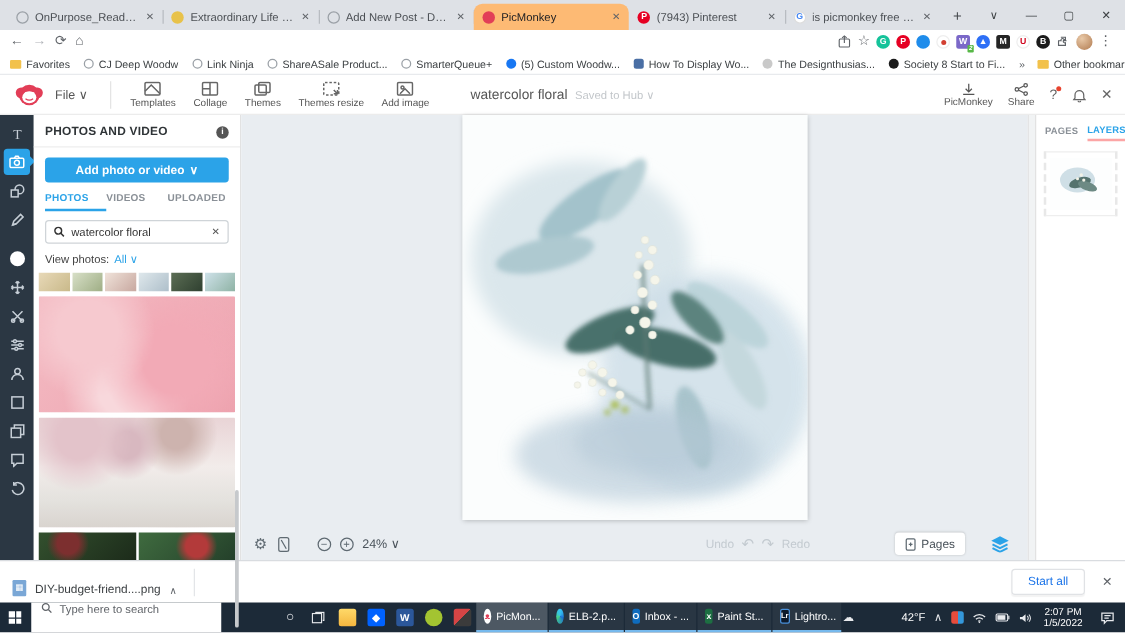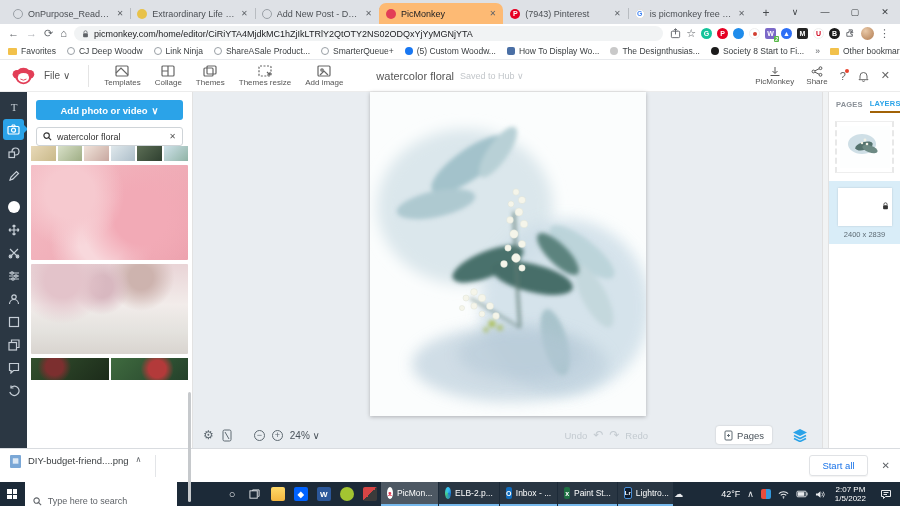--- a/index.html
+++ b/index.html
@@ -110,44 +110,44 @@
   .undo-group .arr { font-size:12px; }
   .pages-btn { background:#fff; border-radius:3px; box-shadow:0 0 2px rgba(0,0,0,.2); height:18px; display:flex; align-items:center;
                gap:4px; padding:0 8px; font-size:9.5px; color:#49525a; }
   .layers-fab { margin-left:12px; margin-right:4px; }
 
   
   .vstrip { width:6px; background:#f1f3f4; border-left:1px solid #e0e0e0; flex-shrink:0; }
   .rpanel { width:72px; background:#fff; border-left:1px solid #e2e2e2; display:flex; flex-direction:column; flex-shrink:0; }
   .rtabs { display:flex; align-items:center; padding:7px 5px 0 7px; gap:7px; }
   .rtab { font-size:7.5px; font-weight:bold; color:#8a9097; padding-bottom:3px; letter-spacing:.2px;}
-  .rtab.active { color:#2ba3e8; border-bottom:2px solid #a16207; }
+  .rtab.active { color:#2ba3e8; border-bottom:2px solid #fca5a5; }
   .layer-thumb { margin:8px 6px 0 6px; height:52px; background:#fff; border:1px solid #eee; display:flex; align-items:center; justify-content:center;
                  border-left:2px dashed #e8e8e8; border-right:2px dashed #e8e8e8;}
   .layer-sel { margin-top:8px; background:#d9edf8; padding:7px 0 5px 0; display:flex; flex-direction:column; align-items:center; gap:4px;}
   .layer-sel .card { width:54px; height:38px; background:#fff; box-shadow:0 0 2px rgba(0,0,0,.15); position:relative; }
   .layer-sel .lock { position:absolute; right:3px; top:14px; }
   .layer-size { font-size:7.5px; color:#5d6a73; }
 
   
   .dlbar { height:34px; background:#fff; border-top:1px solid #d9dce0; display:flex; align-items:center; padding:0 10px; flex-shrink:0;}
-  .dl-item { display:flex; align-items:flex-start; gap:7px; padding-right:14px; border-right:1px solid #e3e5e8; height:22px;}
+  .dl-item { display:flex; align-items:flex-end; gap:7px; padding-right:14px; border-right:1px solid #e3e5e8; height:22px;}
   .dl-ico { width:11px; height:13px; background:#7aa7d6; border-radius:1px; display:flex; align-items:center; justify-content:center; color:#fff; font-size:7px;}
   .dl-name { font-size:9.5px; color:#3c4043; }
   .dl-chev { font-size:8px; color:#5f6368; }
   .dl-right { margin-left:auto; display:flex; align-items:center; gap:14px; }
   .showall { border:1px solid #e0e2e5; border-radius:3px; padding:4px 12px; font-size:9.5px; color:#1a73e8; box-shadow:0 1px 1px rgba(0,0,0,.05);}
   .dl-close { font-size:10px; color:#5f6368; }
 
   
   .taskbar { height:24px; background:#1c2a38; display:flex; align-items:stretch; flex-shrink:0; color:#fff; }
   .tb-start { width:28px; display:flex; align-items:center; justify-content:center; }
   .win-logo { width:10px; height:10px; display:grid; grid-template-columns:1fr 1fr; gap:1px; }
   .win-logo i { background:#fff; }
-  .tb-search { width:170px; background:#fff; display:flex; align-items:flex-end; gap:6px; padding:0 8px; color:#5f6368; font-size:9px; }
+  .tb-search { width:170px; background:#fff; display:flex; align-items:flex-start; gap:6px; padding:0 8px; color:#5f6368; font-size:9px; }
   .tb-spacer { width:50px; }
   .tb-icobtn { width:26px; display:flex; align-items:center; justify-content:center; font-size:11px; color:#e8eaed; }
   .tile { width:14px; height:14px; border-radius:2px; display:flex; align-items:center; justify-content:center; font-size:8px; font-weight:bold; color:#fff;}
   .task-app { display:flex; align-items:center; gap:4px; padding:0 6px; font-size:8.5px; color:#fff; border-bottom:2px solid #76b9ed;
               background:rgba(255,255,255,.06); max-width:76px; white-space:nowrap; overflow:hidden; margin-right:1px;}
   .task-app.current { background:rgba(255,255,255,.22); }
   .tray { margin-left:auto; display:flex; align-items:center; gap:7px; padding-right:4px; }
   .tray .t-ico { font-size:9px; color:#e8eaed; display:flex; align-items:center; }
   .tray .temp { font-size:9px;margin-left:31px; }
   .clock { text-align:center; font-size:8px; line-height:9px; padding:0 3px; }
@@ -198,27 +198,20 @@
     <span>▢</span>
     <span>✕</span>
   </div>
 </div>
 
 <div class="urlrow">
   <span class="nav-ico">←</span>
   <span class="nav-ico dim">→</span>
   <span class="nav-ico">⟳</span>
   <span class="nav-ico">⌂</span>
-  <div class="omnibox">
-    <svg class="lock" viewBox="0 0 8 10">
-        <path d="M2 4V3a2 2 0 0 1 4 0v1" stroke="#5f6368" fill="none"></path>
-        <rect x="1" y="4" width="6" height="5" rx="1" fill="#5f6368"></rect>
-      </svg>
-    <span class="url">picmonkey.com/home/editor/CiRiYTA4MjdkMC1hZjIkLTRlY2QtOTY2NS02ODQxYjYyMGNjYTA</span>
-  </div>
   <div class="omni-right">
     <svg width="11" height="11" viewBox="0 0 12 12">
         <rect x="1.5" y="3.5" width="9" height="7" rx="1" stroke="#5f6368" fill="none"></rect>
         <path d="M6 7V1M4 2.5L6 .8l2 1.7" stroke="#5f6368" fill="none"></path>
       </svg>
     <span class="nav-ico">☆</span>
     <div class="ext-row">
       <span class="ext" style="background:#15c39a">G</span>
       <span class="ext" style="background:#e60023">P</span>
       <span class="ext" style="background:#1f8ceb"></span>
@@ -441,28 +434,41 @@
       </div>
     <div class="rail-item">
         <svg width="12" height="12" viewBox="0 0 12 12">
           <path d="M3 2.5A4.7 4.7 0 1 1 1.8 7"></path>
           <path d="M3 .5v2.5h2.5"></path>
         </svg>
       </div>
   </div>
 
   <div class="panel">
+    <div class="panel-head">
+      <span class="ttl">PHOTOS AND VIDEO</span>
+      <span class="info-ico">i</span>
+    </div>
     <button class="add-btn"><span>Add photo or video</span> ∨</button>
+    <div class="ptabs">
+      <span class="ptab active">PHOTOS</span>
+      <span class="ptab">VIDEOS</span>
+      <span class="ptab">UPLOADED</span>
+    </div>
     <div class="searchbox">
       <svg width="9" height="9" viewBox="0 0 10 10">
           <circle cx="4" cy="4" r="3" stroke="#333" fill="none" stroke-width="1.3"></circle>
           <path d="M6.3 6.3L9 9" stroke="#333" stroke-width="1.3"></path>
         </svg>
       <span class="sv">watercolor floral</span>
       <span class="clear">✕</span>
+    </div>
+    <div class="view-row">
+      <span>View photos:</span>
+      <span class="all"><span>All</span> ∨</span>
     </div>
     <div class="thumb-grid">
       <div class="strip-row">
         <div style="background:linear-gradient(135deg,#e8d9b8,#c9b98a)"></div>
         <div style="background:linear-gradient(135deg,#d8e0c8,#9fae85)"></div>
         <div style="background:linear-gradient(135deg,#f0e3da,#c8a8a0)"></div>
         <div style="background:linear-gradient(135deg,#dfe8ec,#aebfca)"></div>
         <div style="background:linear-gradient(135deg,#5c6e55,#2f4030)"></div>
         <div style="background:linear-gradient(135deg,#cfe2ea,#8fb3a5)"></div>
       </div>
@@ -587,29 +593,20 @@
       <svg width="50" height="42" viewBox="0 0 50 42">
         <rect width="50" height="42" fill="#fdfefe"></rect>
         <ellipse cx="22" cy="18" rx="14" ry="10" fill="#cfdfe6"></ellipse>
         <ellipse cx="24" cy="20" rx="9" ry="4" fill="#55736e" transform="rotate(-15 24 20)"></ellipse>
         <ellipse cx="30" cy="23" rx="8" ry="3.5" fill="#6d8a84" transform="rotate(20 30 23)"></ellipse>
         <circle cx="25" cy="14" r="1.4" fill="#f2f2e6"></circle>
           <circle cx="22" cy="17" r="1.2" fill="#f2f2e6"></circle>
           <circle cx="27" cy="18" r="1.3" fill="#f2f2e6"></circle>
       </svg>
     </div>
-    <div class="layer-sel">
-      <div class="card">
-        <svg class="lock" width="7" height="8" viewBox="0 0 8 10">
-            <path d="M2 4V3a2 2 0 0 1 4 0v1" stroke="#333" fill="none"></path>
-            <rect x="1" y="4" width="6" height="5" rx="1" fill="#333"></rect>
-          </svg>
-      </div>
-      <span class="layer-size">2400 x 2839</span>
-    </div>
   </div>
 </div>
 
 <div class="dlbar">
   <div class="dl-item">
     <span class="dl-ico">▦</span>
     <span class="dl-name">DIY-budget-friend....png</span>
     <span class="dl-chev">∧</span>
   </div>
   <div class="dl-right">

